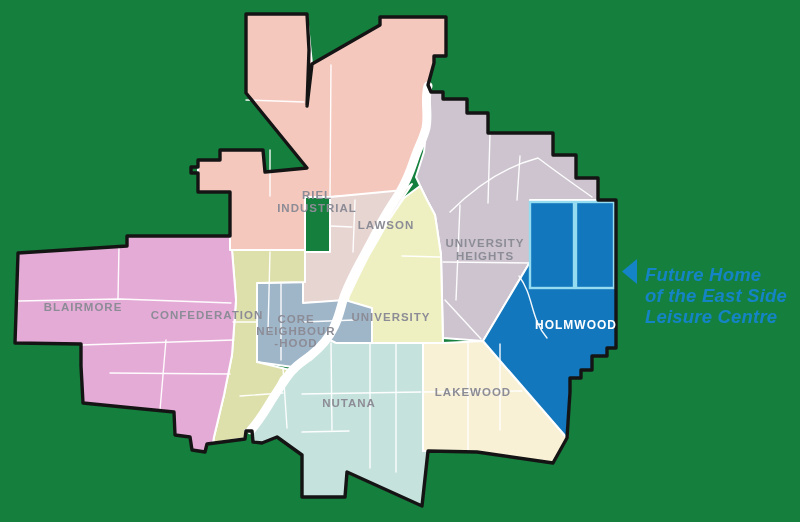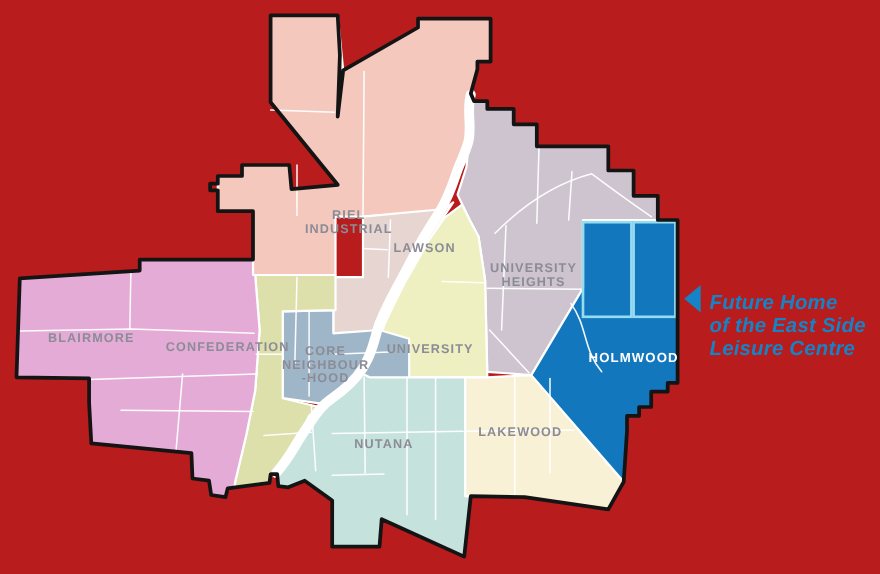--- a/index.html
+++ b/index.html
@@ -1,16 +1,16 @@
 <!DOCTYPE html>
 <html><head>
 <meta charset="utf-8">
 <style>
   html,body{margin:0;padding:0;background:#ffffff;}
-  .stage{position:relative;width:800px;height:522px;background:#b91c1c;overflow:hidden;
+  .stage{position:relative;width:800px;height:522px;background:#15803d;overflow:hidden;
          font-family:"Liberation Sans",sans-serif;text-align:center;}
   svg{position:absolute;left:0;top:0;}
   .region{stroke:#ffffff;stroke-width:2;stroke-linejoin:round;}
   .subline{fill:none;stroke:#ffffff;stroke-width:1.4;stroke-linecap:round;opacity:.95;}
   .river{fill:none;stroke:#ffffff;stroke-width:9;stroke-linecap:round;stroke-linejoin:round;}
   .outline{fill:none;stroke:#141414;stroke-width:3.4;stroke-linejoin:round;stroke-linecap:round;}
   .parcel{fill:none;stroke-width:2.4;}
   .rlabel{font-weight:bold;font-size:11.5px;letter-spacing:1px;text-anchor:middle;}
   .hlabel{font-weight:bold;font-size:12px;letter-spacing:1px;text-anchor:middle;}
   .ann{font-weight:bold;font-style:italic;font-size:18.5px;letter-spacing:.2px;}

